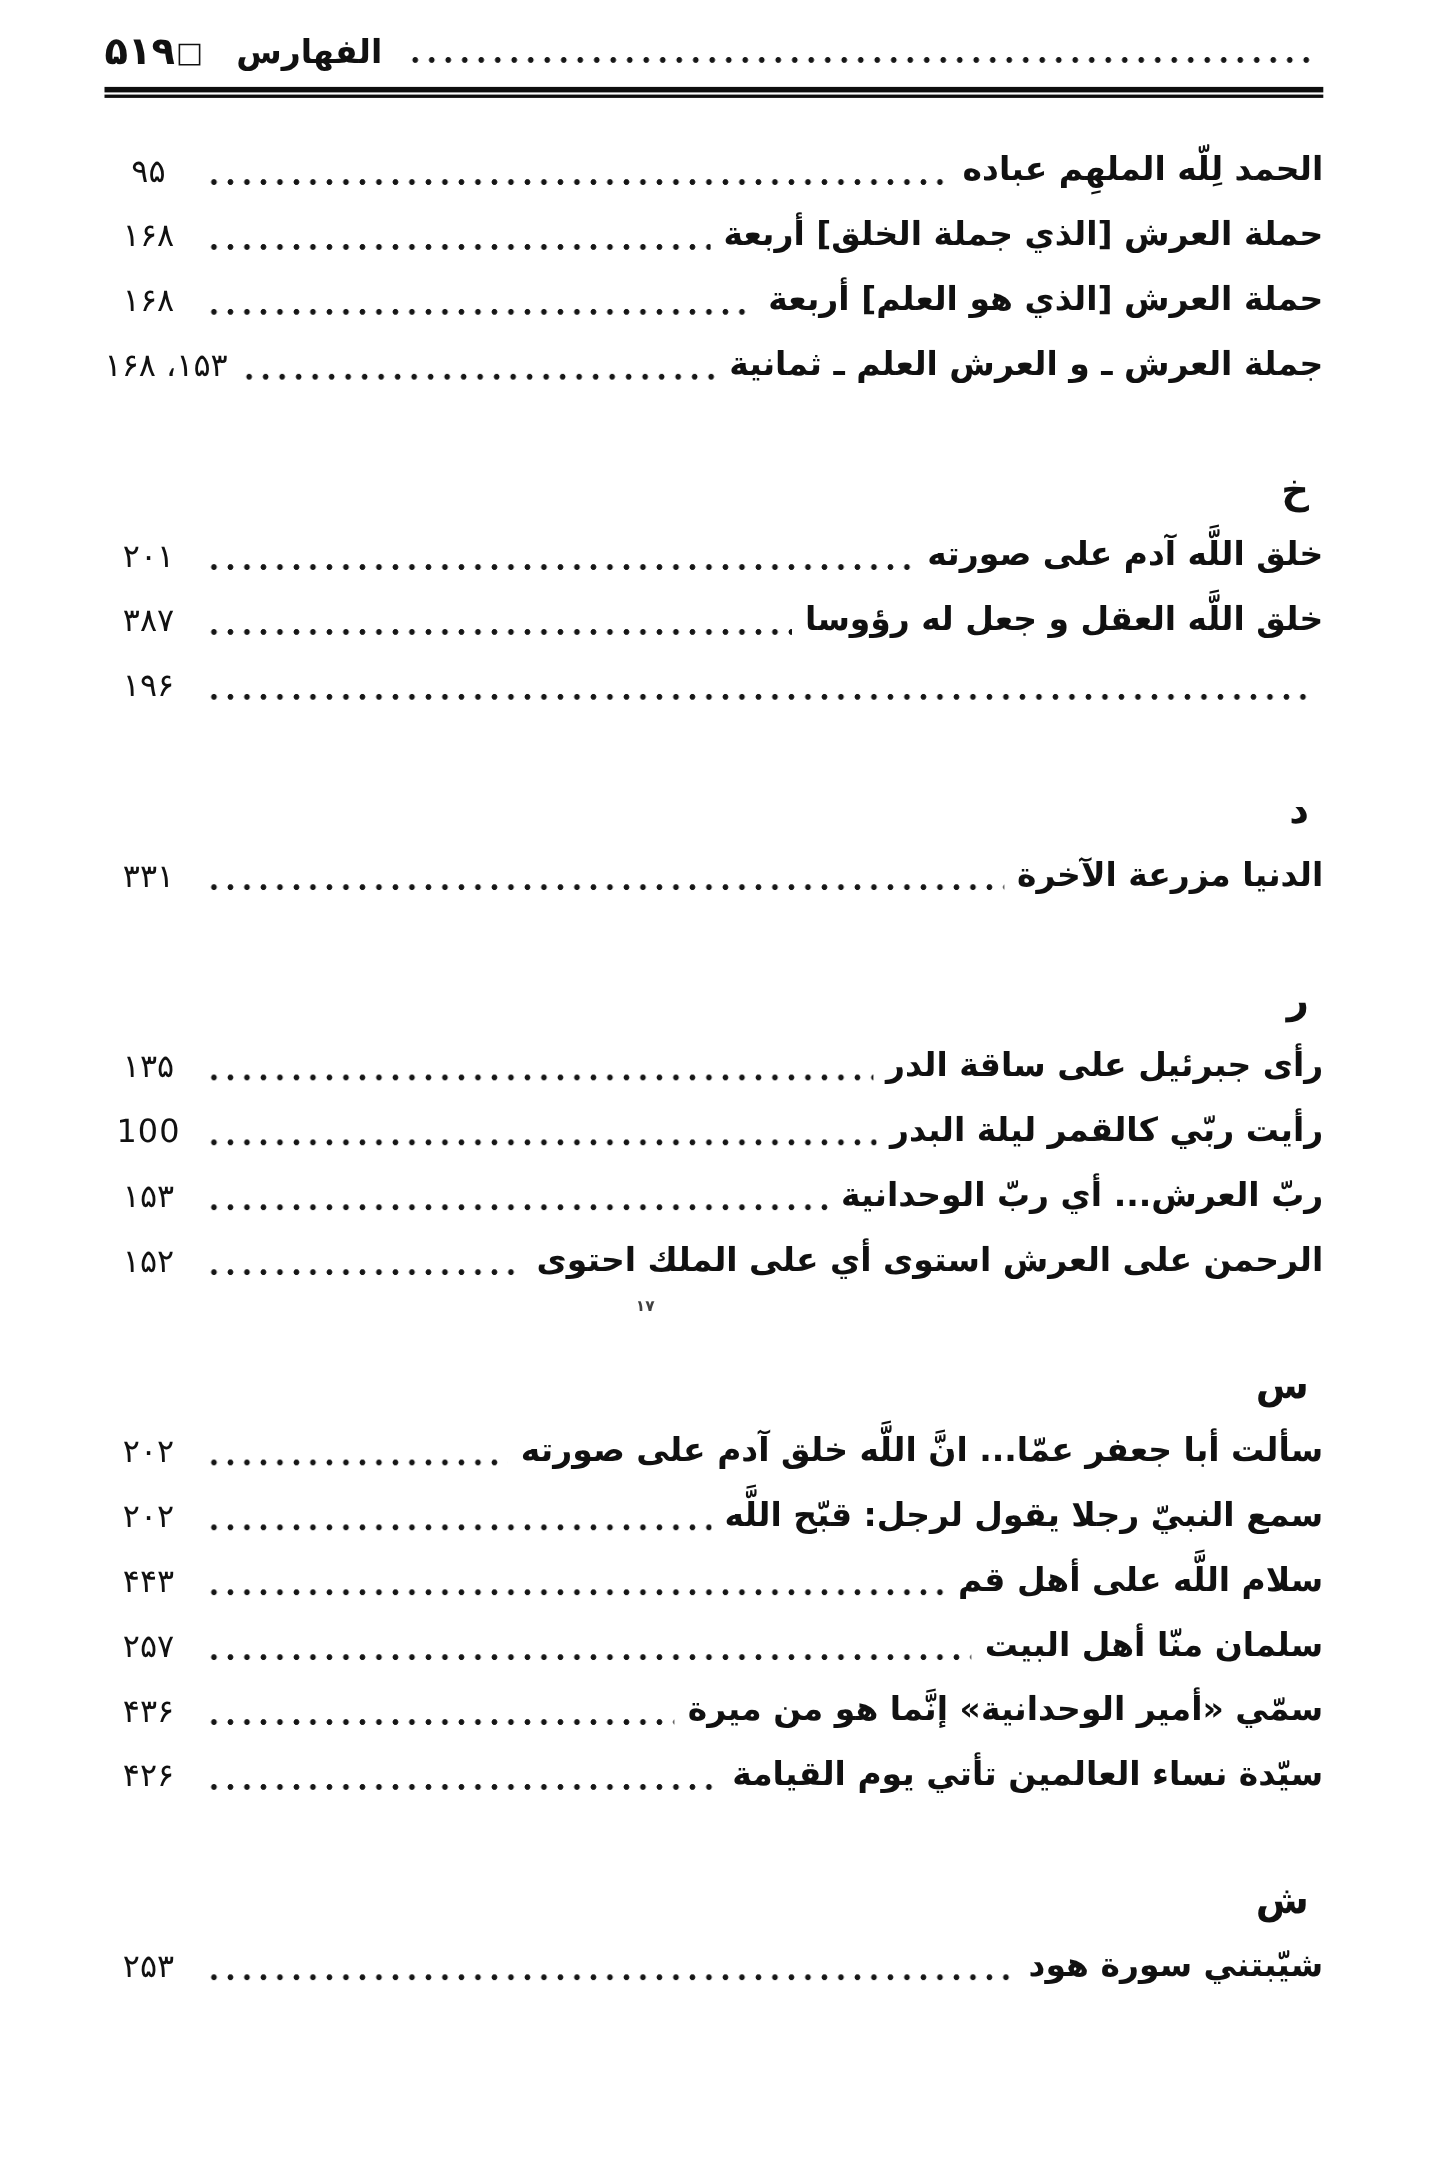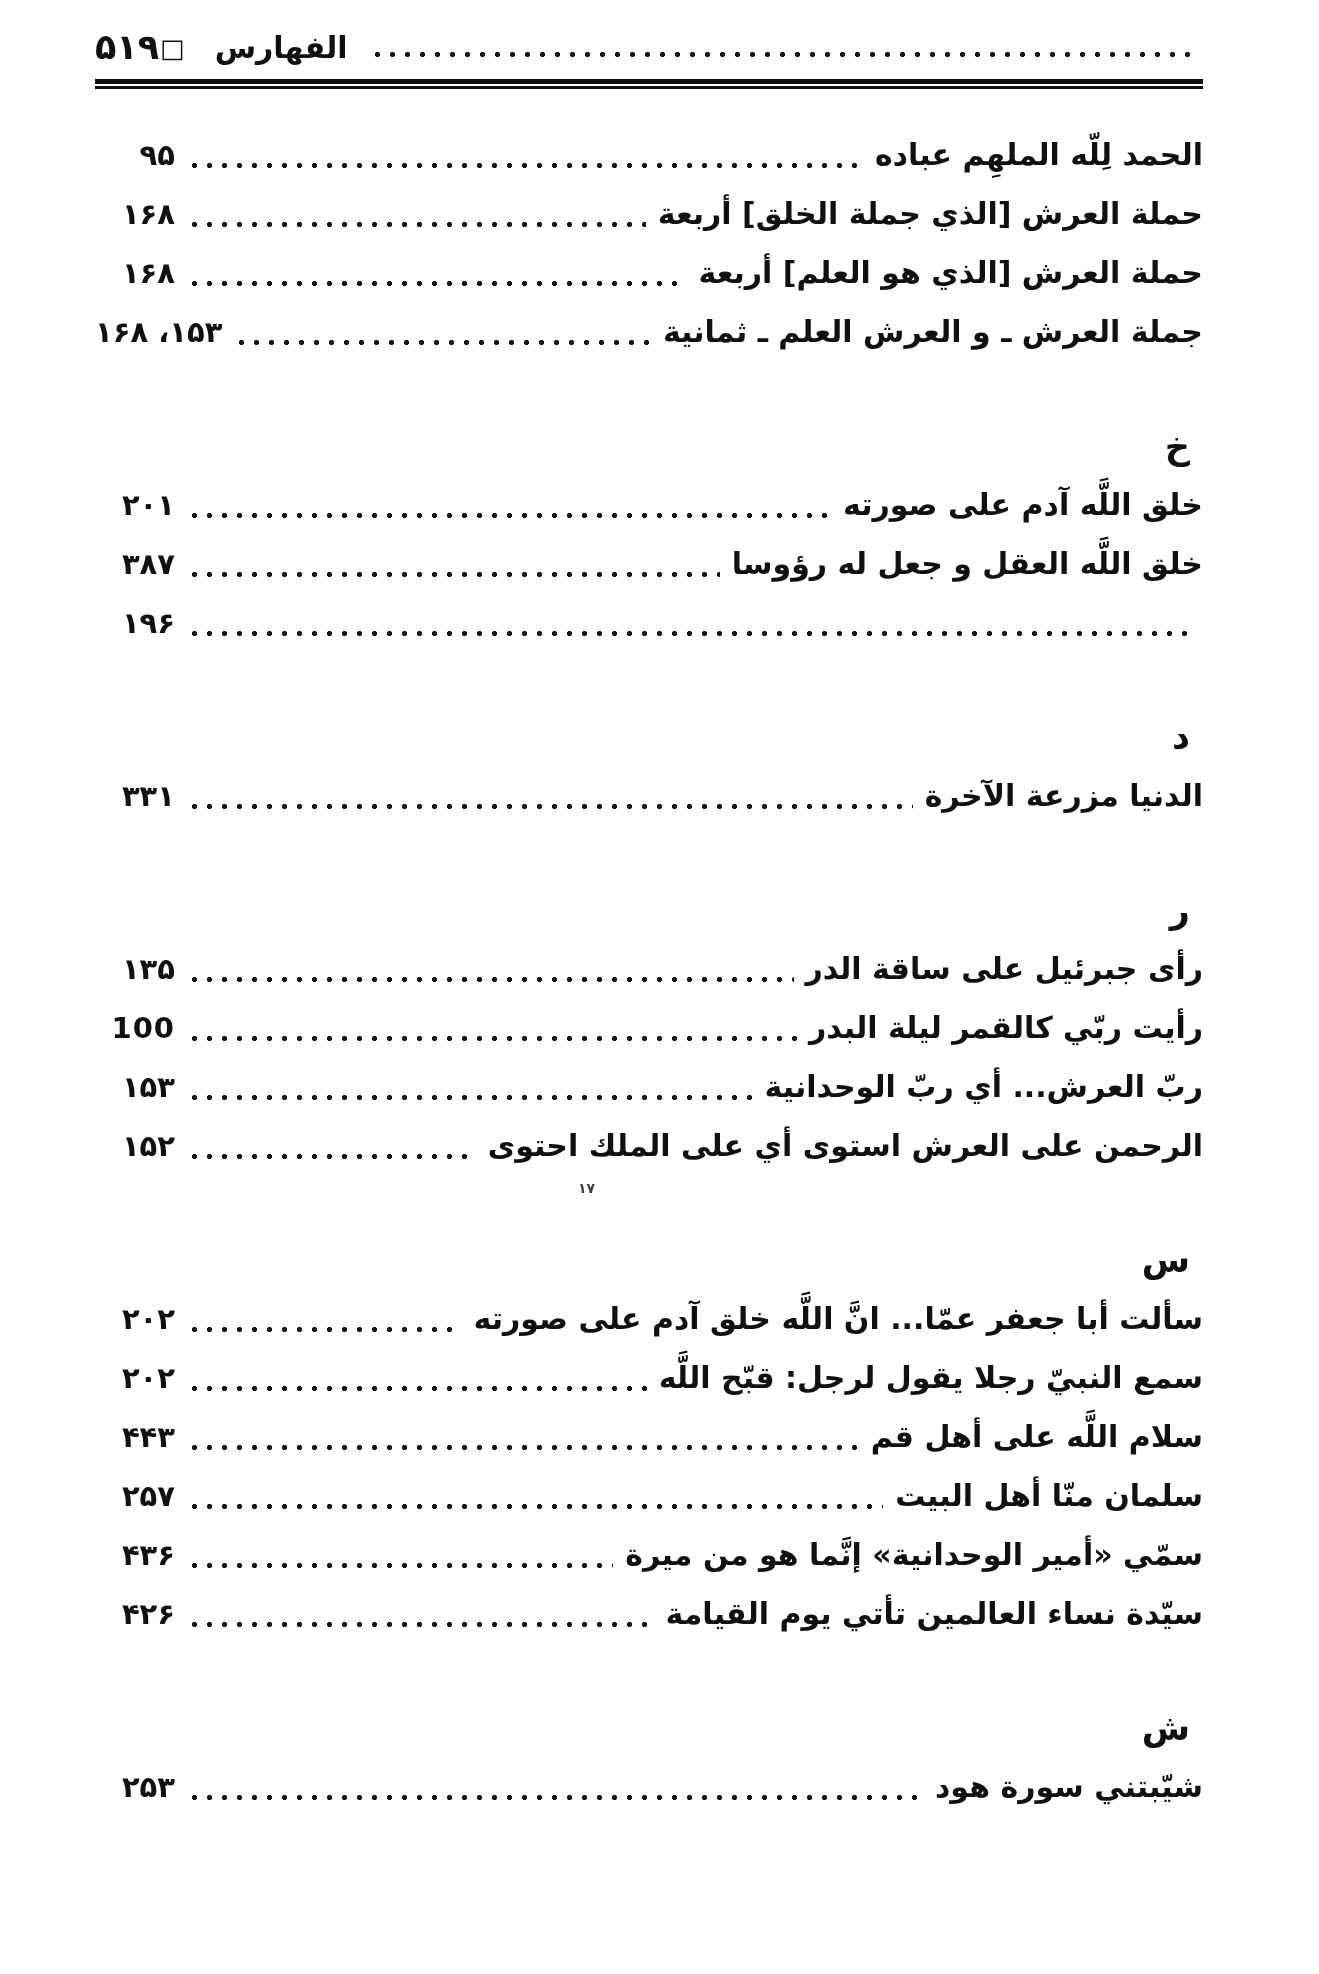--- a/index.html
+++ b/index.html
@@ -47,22 +47,22 @@
   .index-section.no-letter { margin-top:36px; }
   .section-letter {
     height:58px;
     display:flex; align-items:center;
     padding-inline-start:13px;
     font-size:35px; font-weight:bold;
   }
   .entry-row { display:flex; align-items:center; height:59px; }
   .entry-text { font-size:30px; font-weight:bold; white-space:nowrap;text-align:center; }
   .entry-pages {
-    font-size:29px; font-weight:bold;
-    min-width:80px; letter-spacing:1px; white-space:nowrap;
+    font-size:29px; font-weight:normal;
+    min-width:80px; letter-spacing:1px; white-space:nowrap;text-align:center;
   }
 
   
   .stray-mark {
     position:absolute; left:578px; top:1180px;
     font-size:14px; font-weight:bold; opacity:.8; letter-spacing:1px;
   }
 </style>
 </head>
 <body>

